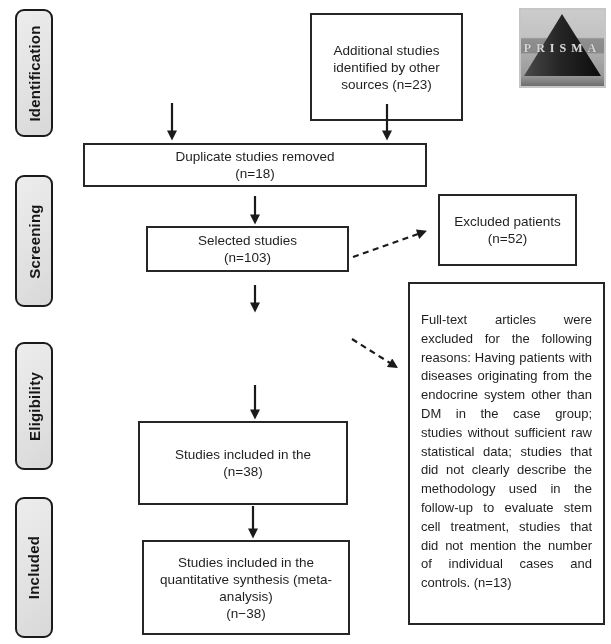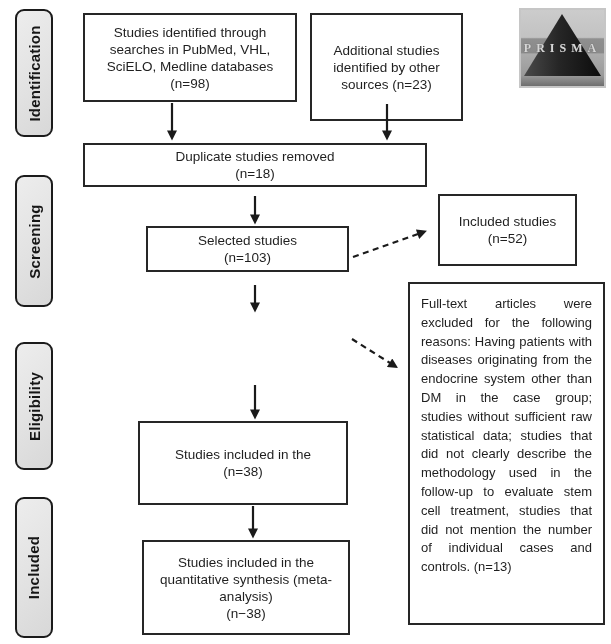--- a/index.html
+++ b/index.html
@@ -22,21 +22,21 @@
   .fbox{
     position:absolute;box-sizing:border-box;background:#ffffff;
     border:2px solid #262626;
     display:flex;flex-direction:column;align-items:center;justify-content:center;
     text-align:center;font-size:13.5px;line-height:17px;padding:3px 4px;
   }
   .fbox .ln{display:block;}
   
   .notebox{
     position:absolute;box-sizing:border-box;background:#ffffff;
-    border:2px solid #262626;padding:11px 11px;
+    border:2px solid #262626;padding:27px 11px;
     font-size:13px;line-height:18.8px;text-align:justify;
   }
   
   svg.overlay{position:absolute;left:0;top:0;pointer-events:none;}
   
   .logo{
     position:absolute;left:519px;top:8px;width:87px;height:80px;
     box-sizing:border-box;border:2px solid #c6c6c6;
     background:linear-gradient(#cccccc 0%,#c2c2c2 36%,#8f8f8f 38%,#8a8a8a 56%,#ababab 58%,#9a9a9a 86%,#6e6e6e 100%);
     overflow:hidden;
@@ -74,45 +74,39 @@
           <stop offset="0" stop-color="#4a4a4a"></stop>
           <stop offset="0.45" stop-color="#262626"></stop>
           <stop offset="1" stop-color="#0c0c0c"></stop>
         </linearGradient>
       </defs>
       <polygon points="41,4 3,66 80,66" fill="url(#tri)"></polygon>
     </svg>
     <div class="logo-text">PRISMA</div>
   </div>
 
-  <div class="fbox" style="left:83px;top:13px;width:214px;height:89px">
-    <span class="ln">Studies identified through</span>
-    <span class="ln">searches in PubMed, VHL,</span>
-    <span class="ln">SciELO, Medline databases</span>
-    <span class="ln">(n=98)</span>
-  </div>
 
   <div class="fbox" style="left:310px;top:13px;width:153px;height:108px">
     <span class="ln">Additional studies</span>
     <span class="ln">identified by other</span>
     <span class="ln">sources (n=23)</span>
   </div>
 
   <div class="fbox" style="left:83px;top:143px;width:344px;height:44px">
     <span class="ln">Duplicate studies removed</span>
     <span class="ln">(n=18)</span>
   </div>
 
   <div class="fbox" style="left:146px;top:226px;width:203px;height:46px">
     <span class="ln">Selected studies</span>
     <span class="ln">(n=103)</span>
   </div>
 
   <div class="fbox" style="left:438px;top:194px;width:139px;height:72px">
-    <span class="ln">Included studies</span>
+    <span class="ln">Excluded patients</span>
     <span class="ln">(n=52)</span>
   </div>
 
 
   <div class="notebox" style="left:408px;top:282px;width:197px;height:343px">
     <span>Full-text articles were excluded for the following reasons: Having patients with diseases originating from the endocrine system other than DM in the case group; studies without sufficient raw statistical data; studies that did not clearly describe the methodology used in the follow-up to evaluate stem cell treatment, studies that did not mention the number of individual cases and controls. (n=13)</span>
   </div>
 
   <div class="fbox" style="left:138px;top:421px;width:210px;height:84px">
     <span class="ln">Studies included in the</span>

